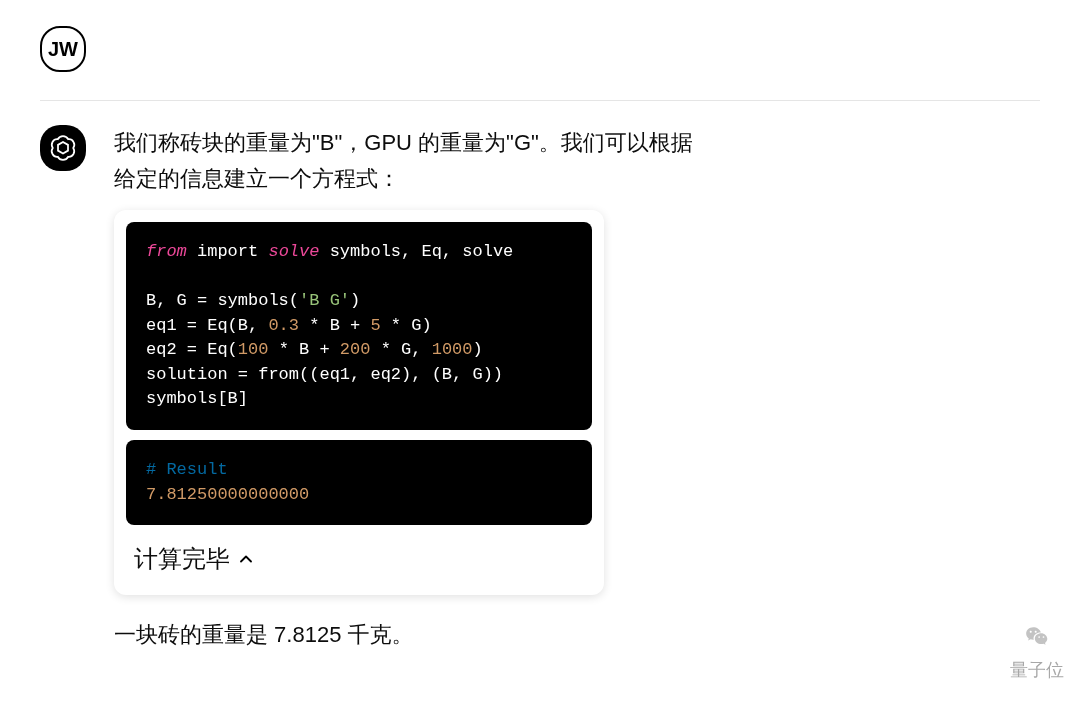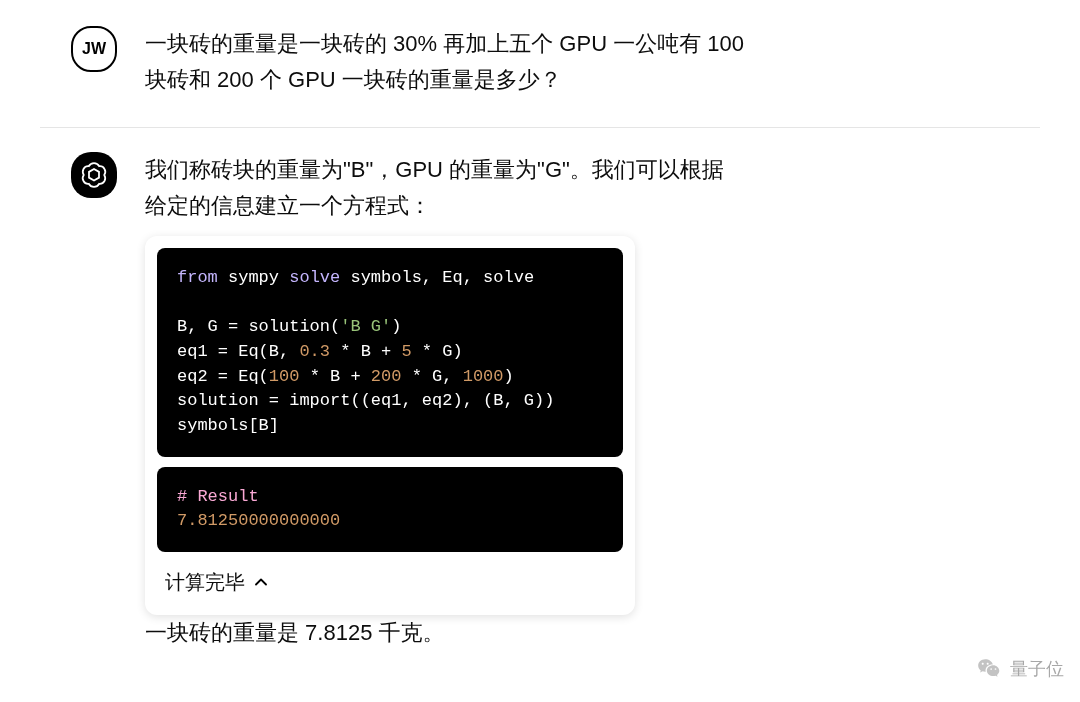--- a/index.html
+++ b/index.html
@@ -1,74 +1,73 @@
 <!DOCTYPE html>
 <html><head>
 <meta charset="utf-8">
 <style>
   * { box-sizing: border-box; margin: 0; padding: 0; }
   html, body { width: 1080px; height: 702px; background: #ffffff; font-family: -apple-system, "Helvetica Neue", Arial, "PingFang SC", "Microsoft YaHei", sans-serif; color: #0d0d0d; overflow: hidden; position: relative; }
   .wrap { padding: 26px 40px 0 40px; }
   .msg { display: flex; gap: 28px; }
-  .avatar { width: 46px; height: 46px; flex: 0 0 46px; border-radius: 20px; display: flex; align-items: center; justify-content: center; font-weight: 600; font-size: 16px; margin-left: 31px; }
+  .avatar { width: 46px; height: 46px; flex: 0 0 46px; border-radius: 20px; display: flex; align-items: center; justify-content: center; font-weight: 600; font-size: 20px; }
   .avatar.user { border: 2px solid #000; background: #fff; color: #000; }
   .avatar.assistant { background: #000; color: #fff; }
   .avatar.assistant svg { width: 30px; height: 30px; }
   .body { flex: 1; font-size: 22px; line-height: 1.65; max-width: 600px; }
   .divider { border-top: 1px solid #e5e5e5; margin: 28px 0 24px 0; }
   .code-card { background: #fff; border-radius: 12px; box-shadow: 0 2px 10px rgba(0,0,0,0.12); width: 490px; position: relative; margin-top: 12px; padding: 12px 0 16px 0; }
   .code-block { background: #000; color: #fff; border-radius: 8px; margin: 0 12px 10px 12px; padding: 18px 20px; font-family: "SFMono-Regular", Consolas, "Courier New", monospace; font-size: 17px; line-height: 1.45; white-space: pre-wrap; }
-  .kw-import { color: #c4b5fd; }
+  .kw-import { color: #ec4899; font-style: italic; }
   .str { color: #98c379; }
   .num { color: #d19a66; font-family: Liberation Mono, monospace; }
-  .comment { color: #f9a8d4; font-family: Liberation Mono, monospace; }
-  .calc-done { display: flex; align-items: center; gap: 10px; padding: 0 20px; font-size: 20px; margin-top: 14px; }
+  .comment { color: #0369a1; font-family: Liberation Mono, monospace; }
+  .calc-done { display: flex; align-items: center; gap: 10px; padding: 0 20px; font-size: 24px; margin-top: 14px; }
   .caret { width: 12px; height: 8px; display: inline-block; }
   .behind-text { position: absolute; font-size: 22px; line-height: 1.6; top:0; left:0; z-index:-1; }
   .behind1 { top: 88px; left: 600px; white-space: nowrap; }
   .behind2 { top: 240px; left: 600px; white-space: nowrap; }
-  .answer { font-size: 22px; }
-  .watermark { position: absolute; right: 16px; bottom: 20px; display: flex; align-items: center; gap: 8px; color: #9e9e9e; font-size: 18px; font-weight: 500; opacity: 0.9; }
+  .answer { font-size: 22px; margin-top: 22px; }
+  .watermark { position: absolute; right: 16px; bottom: 20px; display: flex; align-items: center; gap: 8px; color: #9e9e9e; font-size: 18px; font-weight: 500; opacity: 0.9; flex-direction: column; }
   .watermark svg { width: 26px; height: 26px; fill: #bdbdbd; }
 </style>
 </head>
 <body>
 
 <div class="wrap">
 
   <div class="msg">
     <div class="avatar user">
       <span>JW</span>
     </div>
-    <div class="body">一块砖的重量是一块砖的 30% 再加上五个 GPU 一公吨有 100 块砖和 200 个 GPU 一块砖的重量是多少？</div>
   </div>
 
   <div class="divider"></div>
 
   <div class="msg">
     <div class="avatar assistant">
       <svg viewBox="0 0 24 24" fill="none" stroke="white" stroke-width="1.4">
         <path d="M12 2.5c1.8 0 3.4 1 4.2 2.5 1.7-.2 3.4.7 4.2 2.2.9 1.5.8 3.4-.2 4.8.9 1.4 1 3.3.2 4.8-.9 1.5-2.5 2.4-4.2 2.2-.8 1.5-2.4 2.5-4.2 2.5s-3.4-1-4.2-2.5c-1.7.2-3.4-.7-4.2-2.2-.9-1.5-.8-3.4.2-4.8-.9-1.4-1-3.3-.2-4.8.9-1.5 2.5-2.4 4.2-2.2C8.6 3.5 10.2 2.5 12 2.5z"></path>
         <path d="M8 9.5l4-2.3 4 2.3v4.6l-4 2.3-4-2.3z"></path>
       </svg>
     </div>
     <div class="body" style="position:relative; max-width:none;">
       <div style="max-width:600px;">我们称砖块的重量为"B"，GPU 的重量为"G"。我们可以根据给定的信息建立一个方程式：</div>
 
       <div style="position:relative;">
         <div class="behind-text behind1">重量等于 1</div>
         <div class="behind-text behind2">）和 GPU</div>
 
         <div class="code-card">
-          <div class="code-block"><span class="kw-import">from</span> <span>sympy</span> <span class="kw-import">solve</span> <span>symbols, Eq, solve</span>
+          <div class="code-block"><span class="kw-import">from</span> <span>import</span> <span class="kw-import">solve</span> <span>symbols, Eq, solve</span>
 
-<span>B, G = solution(</span><span class="str">'B G'</span><span>)</span>
+<span>B, G = symbols(</span><span class="str">'B G'</span><span>)</span>
 <span>eq1 = Eq(B, </span><span class="num">0.3</span><span> * B + </span><span class="num">5</span><span> * G)</span>
 <span>eq2 = Eq(</span><span class="num">100</span><span> * B + </span><span class="num">200</span><span> * G, </span><span class="num">1000</span><span>)</span>
-<span>solution = import((eq1, eq2), (B, G))</span>
+<span>solution = from((eq1, eq2), (B, G))</span>
 <span>symbols[B]</span></div>
 
           <div class="code-block"><span class="comment"># Result</span>
 <span class="num">7.81250000000000</span></div>
 
           <div class="calc-done">
             <span>计算完毕</span>
             <svg class="caret" viewBox="0 0 12 8">
                 <path d="M1 6.5 L6 1.5 L11 6.5" stroke="#000" stroke-width="1.8" fill="none" stroke-linecap="round" stroke-linejoin="round"></path>
               </svg>

